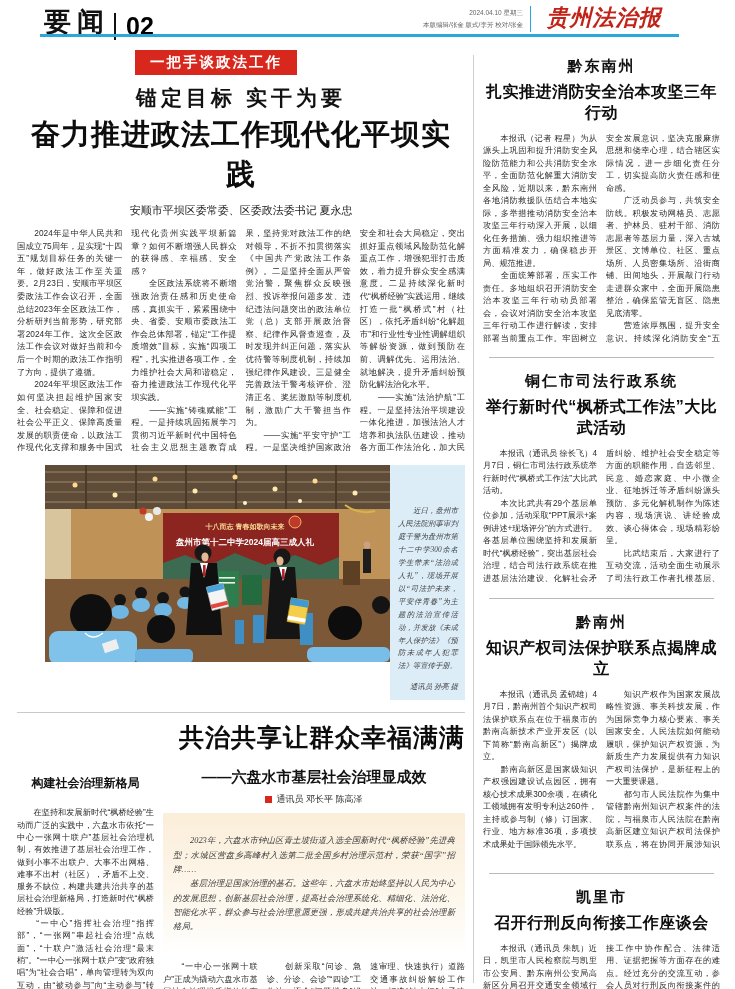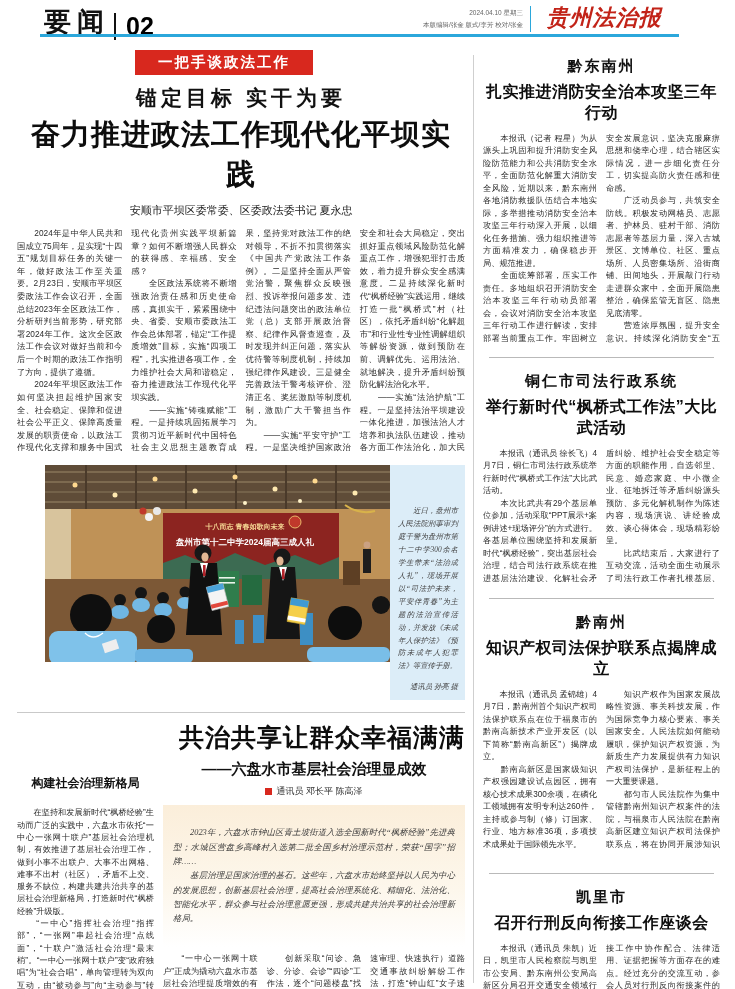--- a/index.html
+++ b/index.html
@@ -16,21 +16,21 @@
   .mast-sep{position:absolute;right:152px;top:6px;width:1px;height:26px;background:#2ba7db;}
   .masthead{position:absolute;right:10px;top:3px;width:138px;text-align:center;
             font-family:"Liberation Serif","DejaVu Serif",serif;font-style:italic;
             font-weight:bold;font-size:22px;color:#c22318;letter-spacing:1px;}
   
   .v-divider{position:absolute;left:473px;top:55px;bottom:6px;width:1px;background:#cfcfcf;}
   .left-region{position:absolute;left:17px;top:50px;width:448px;}
   .right-region{position:absolute;left:483px;top:55px;width:237px;}
   
   .badge{display:block;width:150px;margin:0 auto 0 118px;background:#d8281e;color:#fff;
-         font-size:14.5px;font-weight:bold;text-align:center;padding:3px 14px;letter-spacing:2px;}
+         font-size:14.5px;font-weight:bold;text-align:center;padding:3px 6px;letter-spacing:2px;}
   .kicker{text-align:center;font-size:21px;font-weight:bold;letter-spacing:4px;margin-top:9px;color:#111;}
   .headline{text-align:center;font-size:29px;font-weight:900;letter-spacing:1px;margin-top:3px;color:#0d0d0d;}
   .byline{text-align:center;font-size:11px;margin-top:8px;color:#222;
           font-family:"Liberation Serif","DejaVu Serif",serif;}
   .flow{white-space:pre-line;text-align:justify;}
   .main-body{margin-top:9px;height:231px;overflow:hidden;column-count:4;column-gap:9px;
              font-size:8.3px;line-height:1.52;color:#2b2b2b;}
   
   .photo-row{display:flex;margin:7px 0 0 28px;}
   .photo-frame{width:345px;height:197px;flex:0 0 auto;}
@@ -40,21 +40,21 @@
   .caption-credit{font-size:7.4px;font-style:italic;color:#444;margin-top:9px;text-align:right;
                   font-family:"Liberation Serif","DejaVu Serif",serif;}
   .sect-rule{border:none;border-top:1px solid #c9c9c9;margin:12px 0 0 0;}
   
   .second-article{display:flex;margin-top:8px;}
   .sa-col1{width:146px;flex:0 0 auto;padding-top:50px;padding-right:9px;box-sizing:border-box;}
   .col-subhead{font-size:12px;font-weight:bold;text-align:center;margin:4px 0 15px 0;color:#111;}
   .sa-col1-body{font-size:8.2px;line-height:1.5;height:245px;overflow:hidden;color:#2b2b2b;}
   .sa-right{flex:1;}
   .sa-headline{text-align:right;font-size:25px;font-weight:900;letter-spacing:1px;color:#0d0d0d;}
-  .sa-subhead{text-align:center;font-size:15px;font-weight:bold;margin-top:6px;color:#111;}
+  .sa-subhead{text-align:center;font-size:15px;font-weight:bold;margin-top:14px;color:#111;}
   .sa-byline{text-align:center;font-size:9px;margin-top:6px;color:#333;}
   .sq{display:inline-block;width:7px;height:7px;background:#d8281e;margin-right:4px;vertical-align:-1px;}
   .intro-box{margin-top:7px;padding:21px 10px;background:linear-gradient(180deg,#fbeeda 0%,#fdf7ec 60%,#ffffff 100%);
              font-size:8.4px;font-style:italic;line-height:1.7;color:#3a3a3a;
              font-family:"Liberation Serif","DejaVu Serif",serif;}
   .colflow{margin-top:6px;column-count:3;column-gap:9px;height:196px;overflow:hidden;
            font-size:8.2px;line-height:1.5;color:#2b2b2b;}
   .colflow p{margin:0;}
   .colflow h5{font-size:10px;font-weight:bold;text-align:center;margin:6px 0;color:#111;break-inside:avoid;}
   

